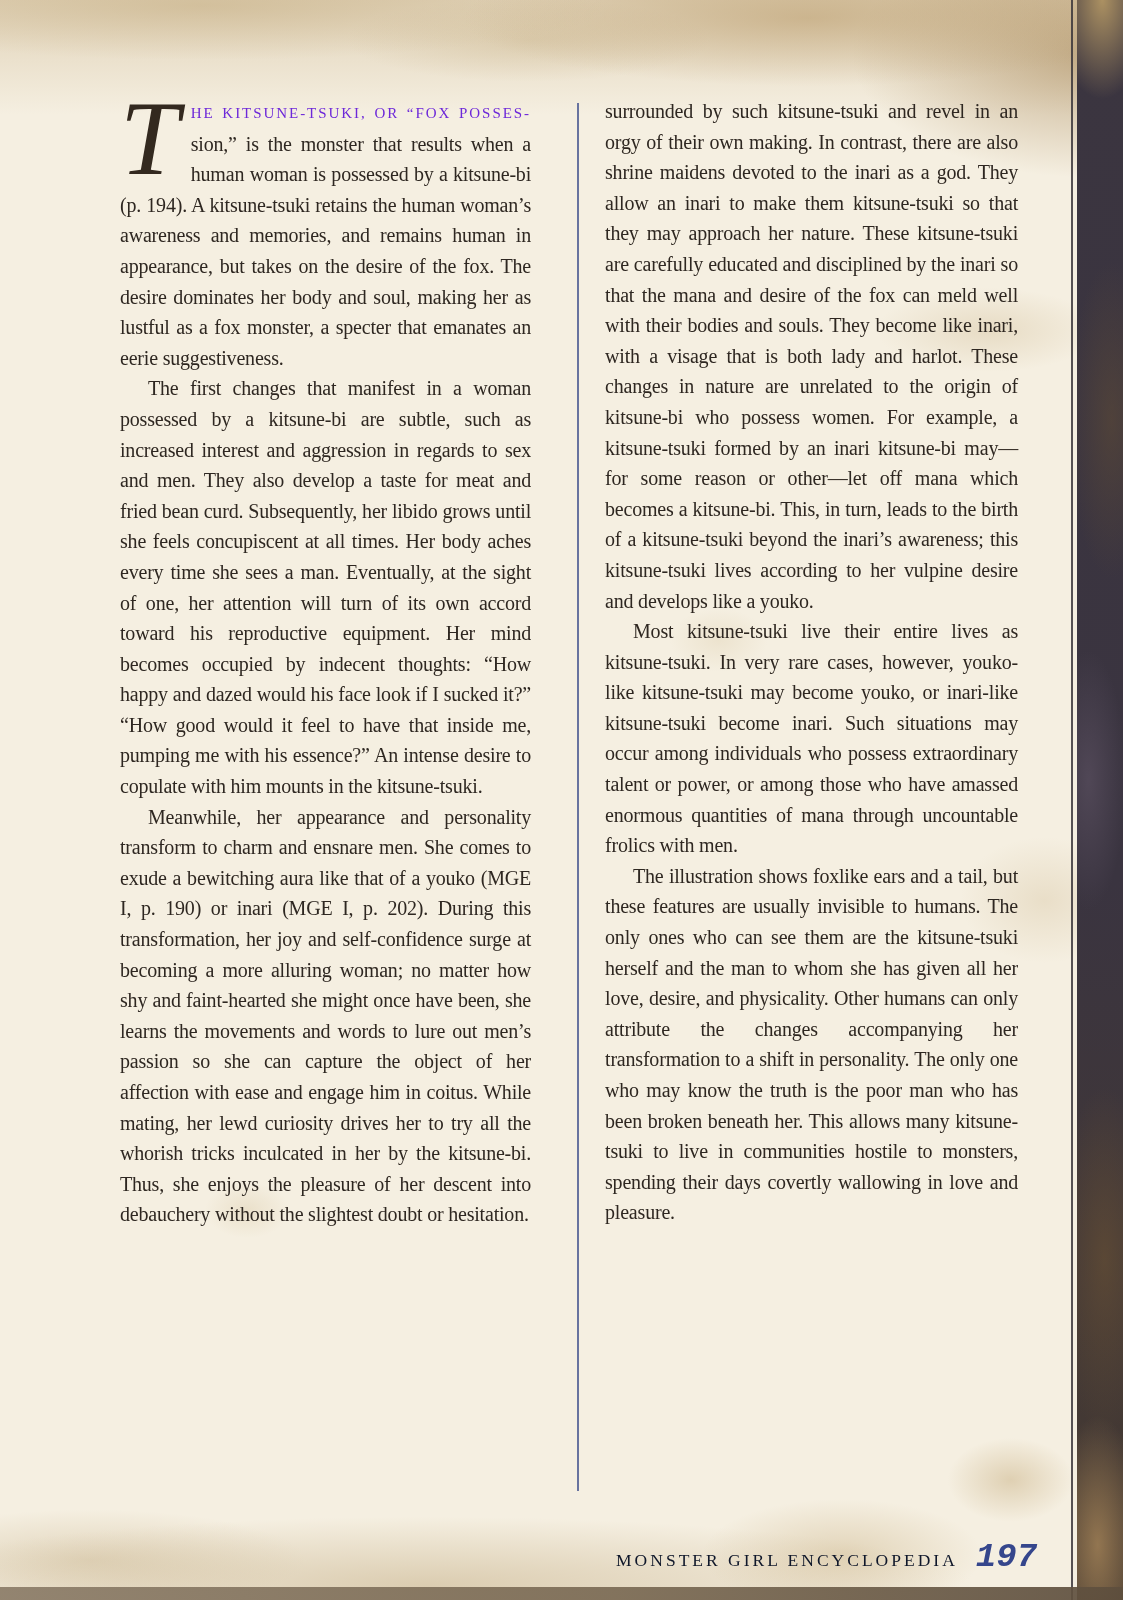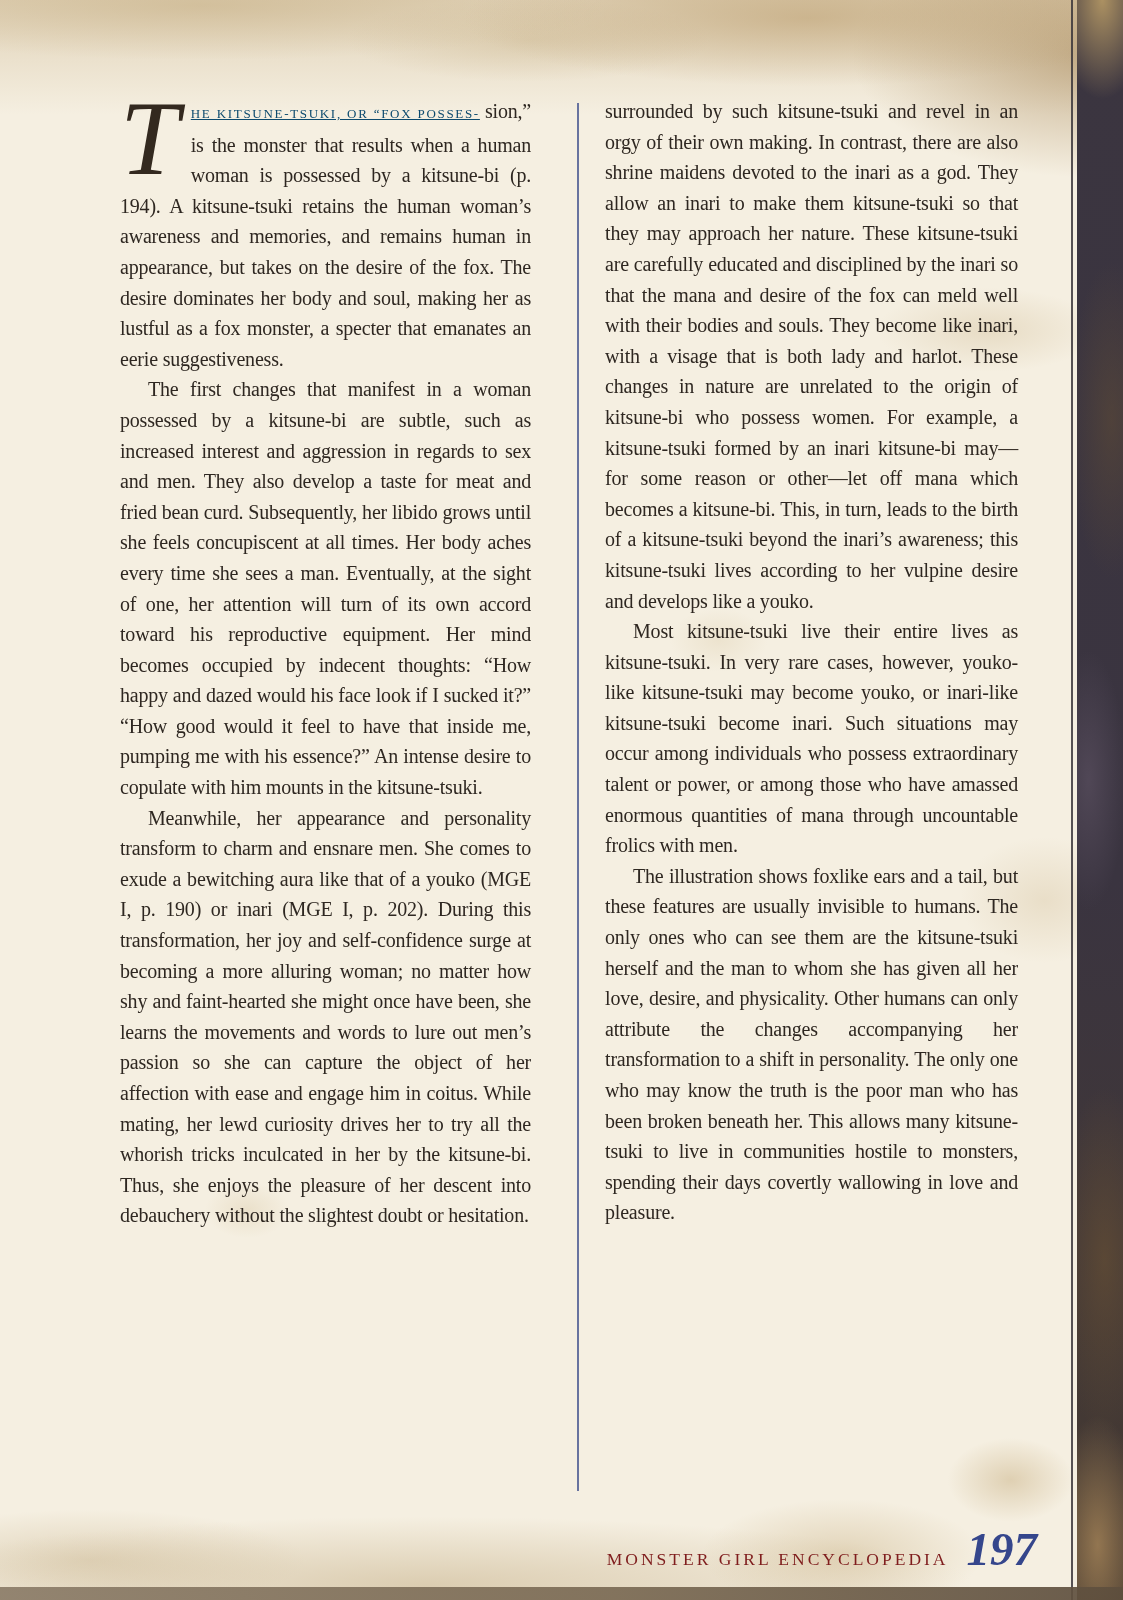--- a/index.html
+++ b/index.html
@@ -98,45 +98,44 @@
   .dropcap {
     float: left;
     font-family: "Liberation Serif", serif;
     font-style: italic;
     font-size: 106px;
     line-height: 0.74;
     padding: 4px 12px 2px 0;
     color: #33291f;
   }
   .smallcaps {
-    font-size: 13px;
+    font-size: 15px;
     letter-spacing: 0.13em;
-    color: #0c4a6e;
-    text-decoration: underline;
+    color: #6d28d9;
   }
   .footer {
     position: absolute;
     right: 86px;
     bottom: 24px;
     display: flex;
     align-items: baseline;
     gap: 18px;
     z-index: 4;
   }
   .footer .book-title {
     font-family: "Liberation Serif", serif;
     font-size: 17.5px;
     letter-spacing: 3px;
-    color: #7f1d1d;
+    color: #0f172a;
   }
   .footer .page-number {
-    font-family: Liberation Serif, serif;
+    font-family: Liberation Mono, monospace;
     font-style: italic;
     font-weight: bold;
-    font-size: 47px;
+    font-size: 34px;
     color: #35468c;
   }
 </style>
 </head>
 <body>
 
 <div class="page">
 
   <div class="edge-line"></div>
   <div class="edge-strip"></div>

